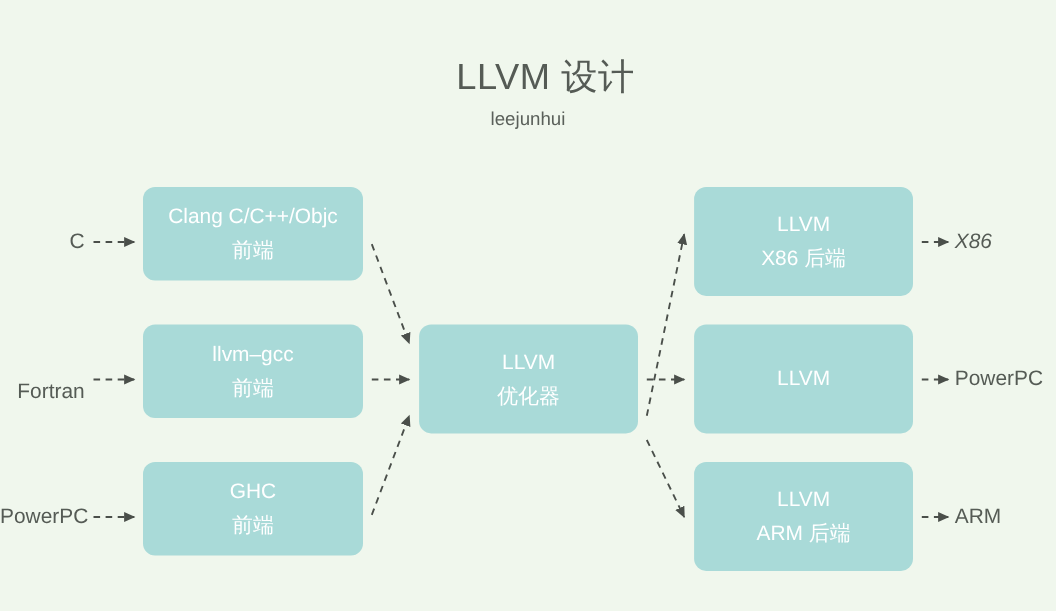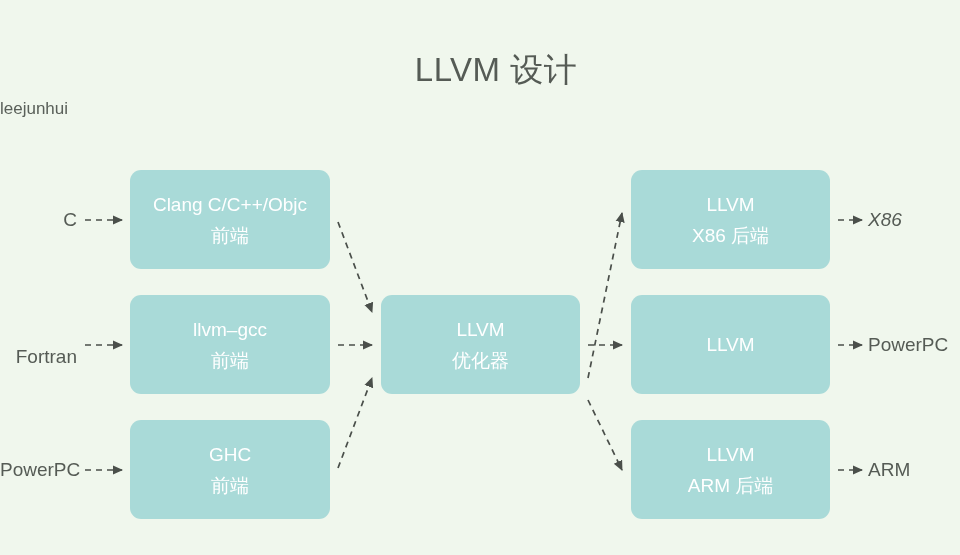--- a/index.html
+++ b/index.html
@@ -30,20 +30,21 @@
     font-weight: 400;
     color: #555b55;
     letter-spacing: 0.5px;
     line-height: 40px;
   }
   #subtitle {
     position: absolute;
     left: 0;
     top: 97px;
     width: 960px;
+    text-align: center;
     font-size: 17px;
     font-weight: 400;
     color: #5a605a;
     line-height: 24px;
   }
 
   
   .node {
     position: absolute;
     background: #a9dad8;
@@ -55,21 +56,21 @@
     justify-content: center;
     text-align: center;
     font-size: 19px;
     font-weight: 400;
     line-height: 31px;
     box-sizing: border-box;
   }
   .node .line { display: block; white-space: nowrap; }
 
   
-  .fe { left: 130px; width: 200px; height: 99px; }
+  .fe { left: 130px; width: 200px; height: 85px; }
   #node-clang { top: 170px; }
   #node-llvmgcc { top: 295px; }
   #node-ghc { top: 420px; }
 
   
   #node-opt {
     left: 381px;
     top: 295px;
     width: 199px;
     height: 99px;

